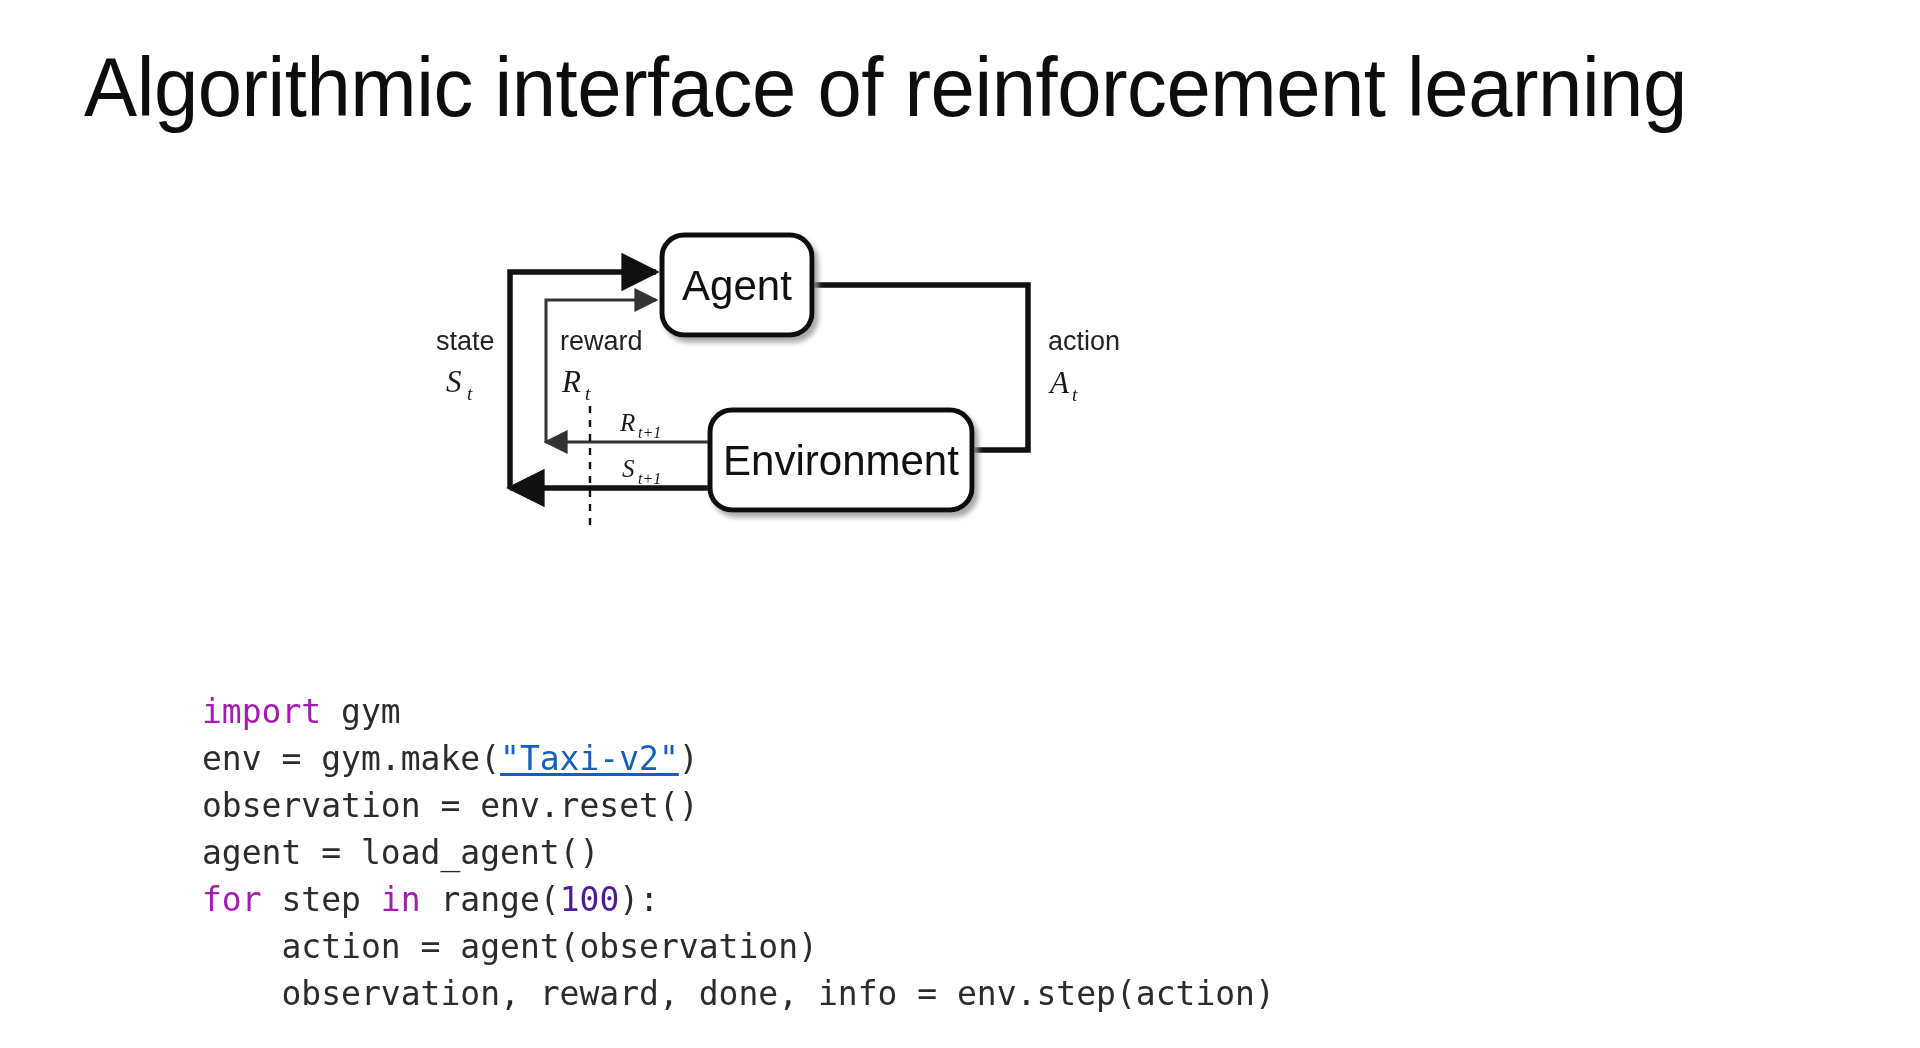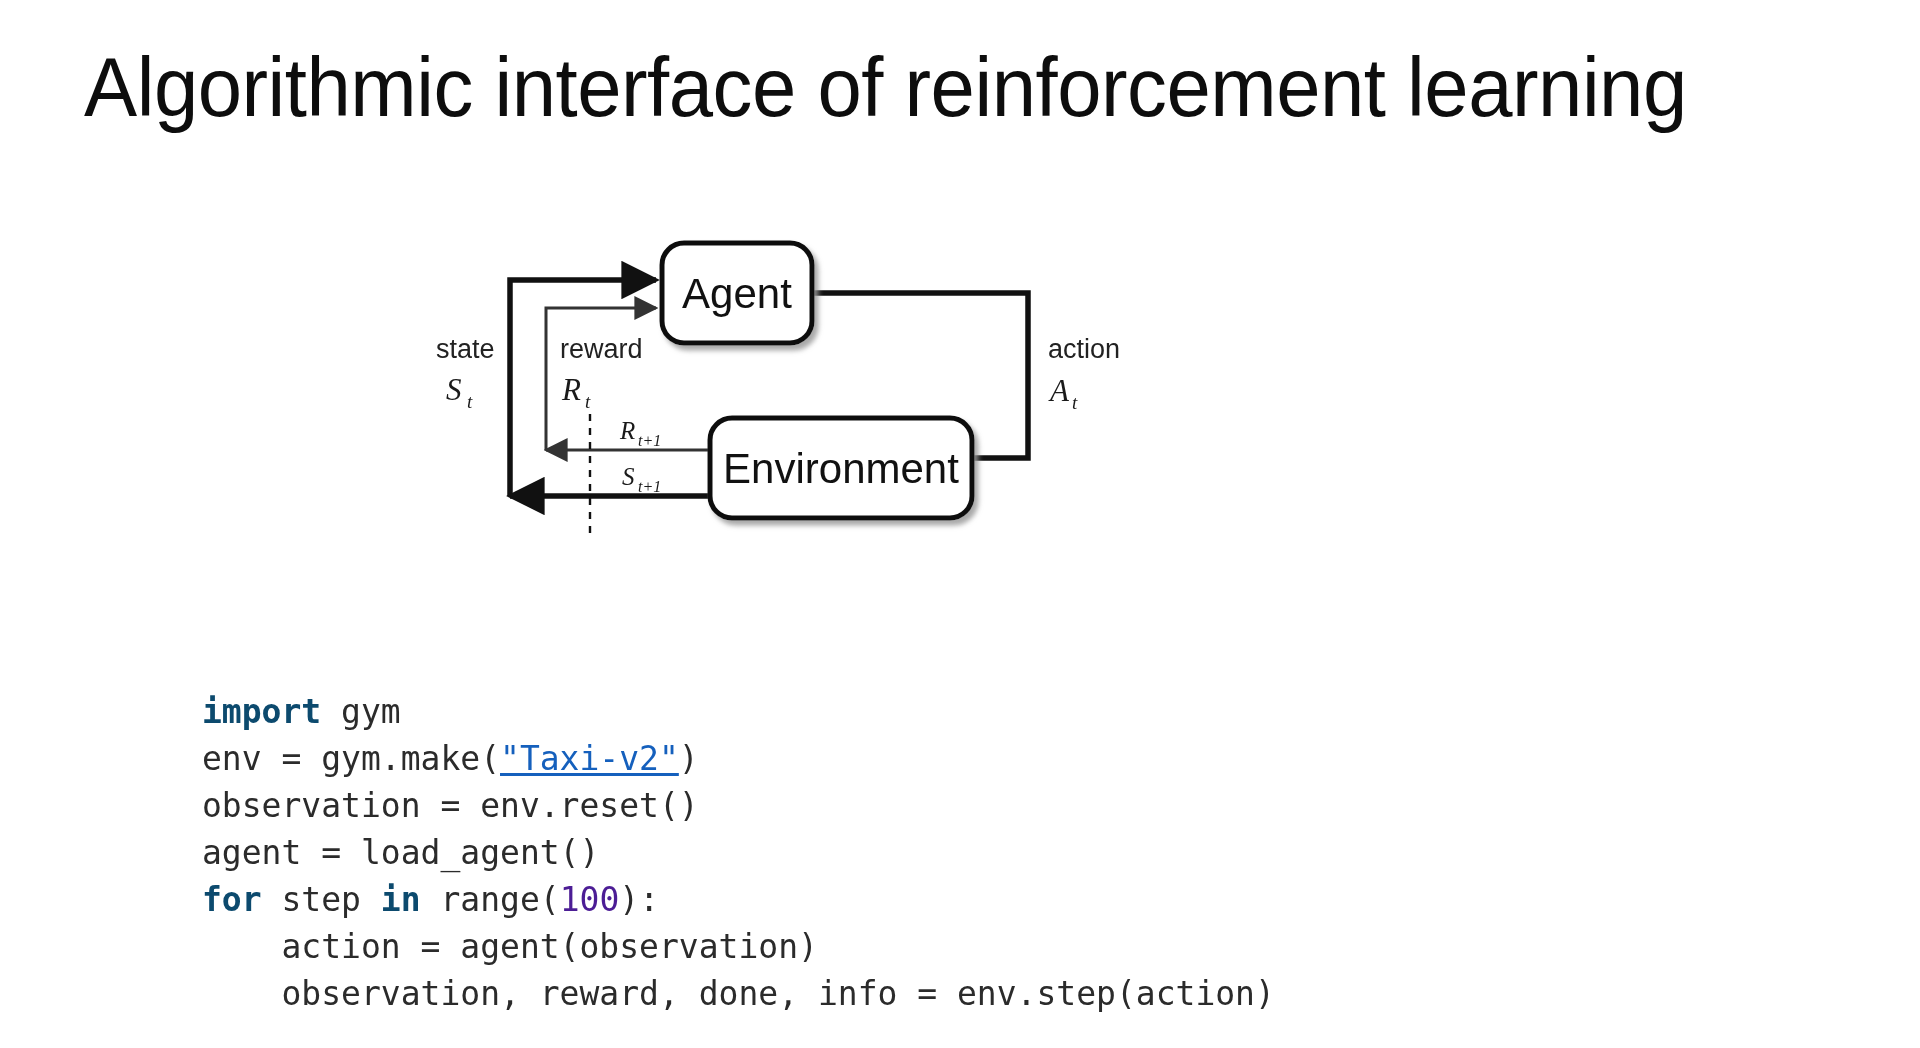--- a/index.html
+++ b/index.html
@@ -30,21 +30,21 @@
     color: #0d0d0d;
     white-space: nowrap;
     transform: scaleX(0.96);
     transform-origin: left top;
   }
 
   
   #rl-diagram {
     position: absolute;
     left: 380px;
-    top: 218px;
+    top: 210px;
     width: 1020px;
     height: 330px;
   }
   #rl-diagram svg {
     display: block;
     width: 1020px;
     height: 330px;
     overflow: visible;
   }
   .dg-box-label {
@@ -87,21 +87,21 @@
     position: absolute;
     left: 202px;
     top: 688px;
     font-family: "DejaVu Sans Mono", "Liberation Mono", monospace;
     font-size: 33px;
     line-height: 47px;
     color: #2b2b2b;
     white-space: pre;
   }
   #code-block .ln { display: block; }
-  .tok-kw { font-weight: bold; color: #0c4a6e; }
+  .tok-kw { font-weight: normal; color: #a21caf; }
   .tok-num { color: #4c1d95; }
   .tok-link {
     color: #1560bd;
     text-decoration: underline;
     text-underline-offset: 3px;
     cursor: pointer;
   }
 </style>
 </head>
 <body>

